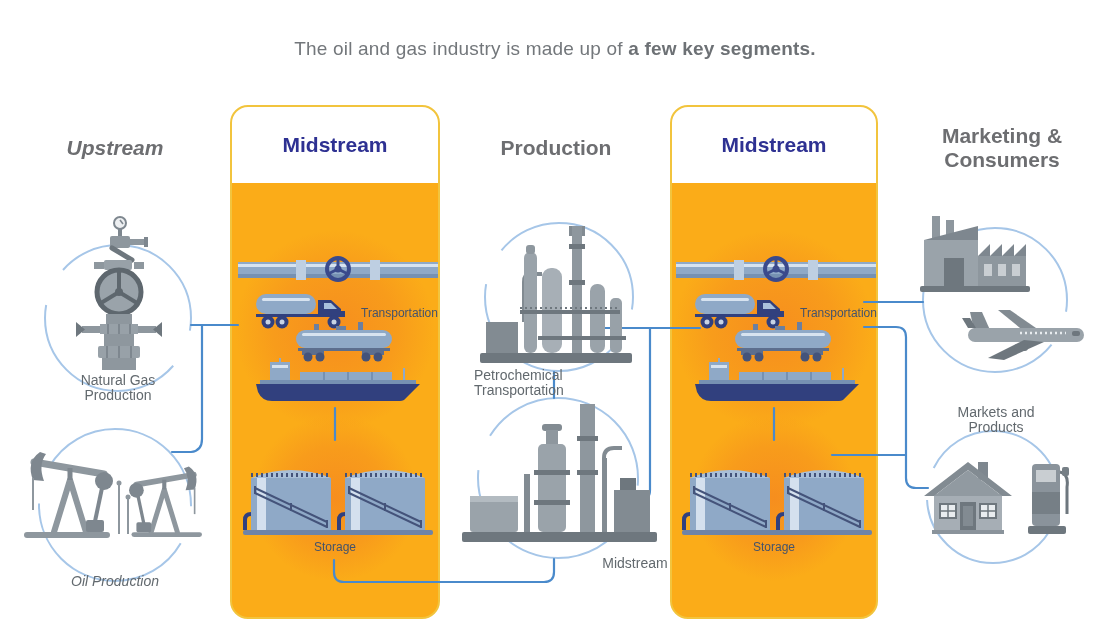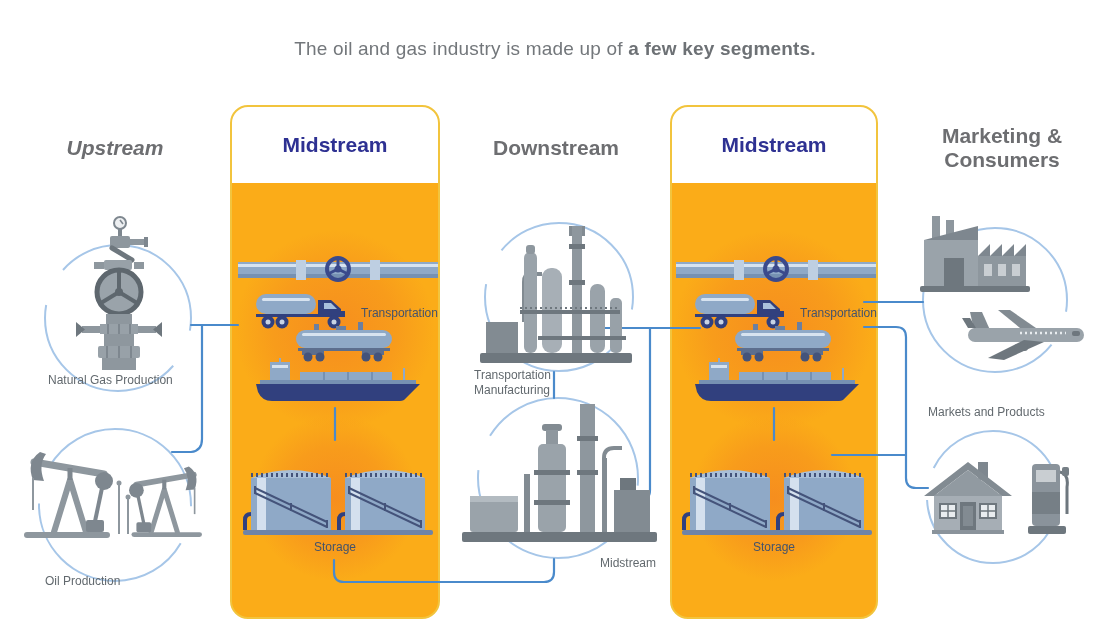--- a/index.html
+++ b/index.html
@@ -23,21 +23,21 @@
   }
   .mid-box-header{
     height:76px;line-height:76px;text-align:center;
     font-size:21px;font-weight:bold;color:#2E3192;
   }
   .glow{
     border-radius:50%;
     background:radial-gradient(circle closest-side,#F68E1E 0%,#F89C1B 62%,rgba(248,156,27,0) 100%);
   }
   .small-label{
-    font-size:12px;color:#62696E;line-height:15px;
+    font-size:14px;color:#62696E;text-align:center;line-height:15px;
   }
   .mid-label{
     font-size:12px;font-weight:normal;color:#44536B;line-height:14px;
   }
   svg{display:block;}
 </style>
 </head>
 <body>
 
 <div class="canvas">
@@ -52,21 +52,21 @@
   <div class="abs mid-box" style="left:670px;top:105px;width:208px;height:514px;">
     <div class="mid-box-header">Midstream</div>
   </div>
 
   <div class="abs glow" style="left:235px;top:230px;width:200px;height:200px;"></div>
   <div class="abs glow" style="left:252px;top:415px;width:166px;height:166px;"></div>
   <div class="abs glow" style="left:674px;top:230px;width:200px;height:200px;"></div>
   <div class="abs glow" style="left:691px;top:415px;width:166px;height:166px;"></div>
 
   <div class="abs col-header" style="left:40px;top:136px;width:150px;font-style:italic;">Upstream</div>
-  <div class="abs col-header" style="left:480px;top:136px;width:152px;">Downstream</div>
+  <div class="abs col-header" style="left:480px;top:136px;width:152px;">Production</div>
   <div class="abs col-header" style="left:924px;top:124px;width:156px;">Marketing &amp; Consumers</div>
 
   <svg class="abs" style="left:0;top:0;" width="1110" height="624" viewBox="0 0 1110 624">
     <g stroke="#A6C6E8" stroke-width="2" fill="none">
       <circle cx="118" cy="318" r="73" stroke-dasharray="190 39.3" stroke-dashoffset="-52"></circle>
       <circle cx="115" cy="505" r="76" stroke-dasharray="200 38.7" stroke-dashoffset="-40"></circle>
       <circle cx="559" cy="297" r="74" stroke-dasharray="195 37.4" stroke-dashoffset="-50"></circle>
       <circle cx="558" cy="478" r="80" stroke-dasharray="215 36.3" stroke-dashoffset="-44"></circle>
       <circle cx="995" cy="300" r="72" stroke-dasharray="190 36.2" stroke-dashoffset="-48"></circle>
       <circle cx="993" cy="497" r="66" stroke-dasharray="168 33" stroke-dashoffset="-36"></circle>
@@ -409,26 +409,26 @@
   <svg class="abs" style="left:1026px;top:458px;" width="46" height="80" viewBox="0 0 46 80">
     <path d="M34 14 q9 2 7 15 v27" stroke="#6E777E" stroke-width="3" fill="none"></path>
     <rect x="36" y="9" width="7" height="9" rx="2" fill="#767F86"></rect>
     <rect x="6" y="6" width="28" height="62" rx="4" fill="#8A939B"></rect>
     <rect x="10" y="12" width="20" height="12" fill="#C9CED2"></rect>
     <rect x="6" y="34" width="28" height="22" fill="#767F86"></rect>
     <rect x="2" y="68" width="38" height="8" rx="2" fill="#6E777E"></rect>
   </svg>
 
   <div class="abs small-label" style="left:48px;top:373px;width:140px;">Natural Gas Production</div>
-  <div class="abs small-label" style="left:45px;top:574px;width:140px;">Oil Production</div>
+  <div class="abs small-label" style="left:45px;top:574px;width:140px;font-style:italic;">Oil Production</div>
 
   <div class="abs mid-label" style="left:361px;top:306px;width:78px;">Transportation</div>
   <div class="abs mid-label" style="left:285px;top:540px;width:100px;text-align:center;">Storage</div>
 
-  <div class="abs small-label" style="left:474px;top:368px;width:82px;">Transportation Manufacturing</div>
+  <div class="abs small-label" style="left:474px;top:368px;width:82px;">Petrochemical Transportation</div>
   <div class="abs small-label" style="left:600px;top:556px;width:70px;">Midstream</div>
 
   <div class="abs mid-label" style="left:800px;top:306px;width:78px;">Transportation</div>
   <div class="abs mid-label" style="left:724px;top:540px;width:100px;text-align:center;">Storage</div>
 
   <div class="abs small-label" style="left:928px;top:405px;width:136px;">Markets and Products</div>
 
 </div>
 
 </body></html>

